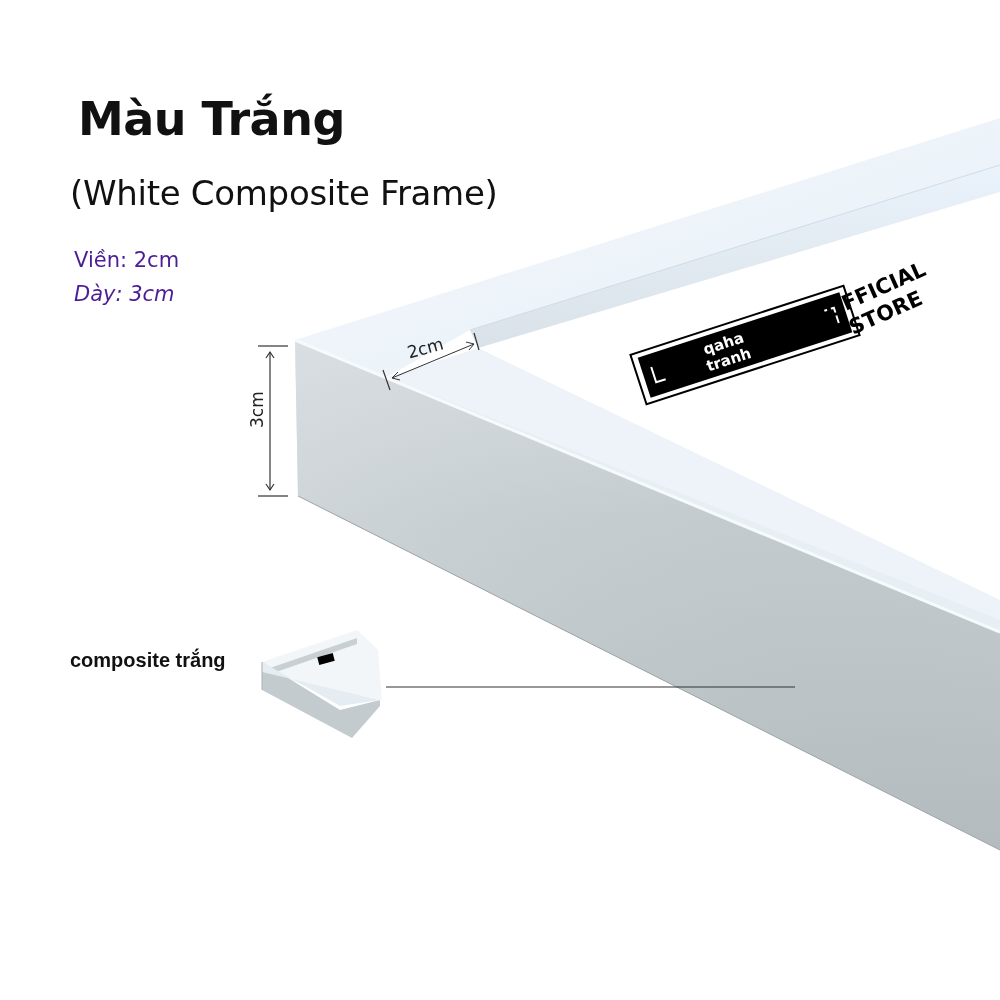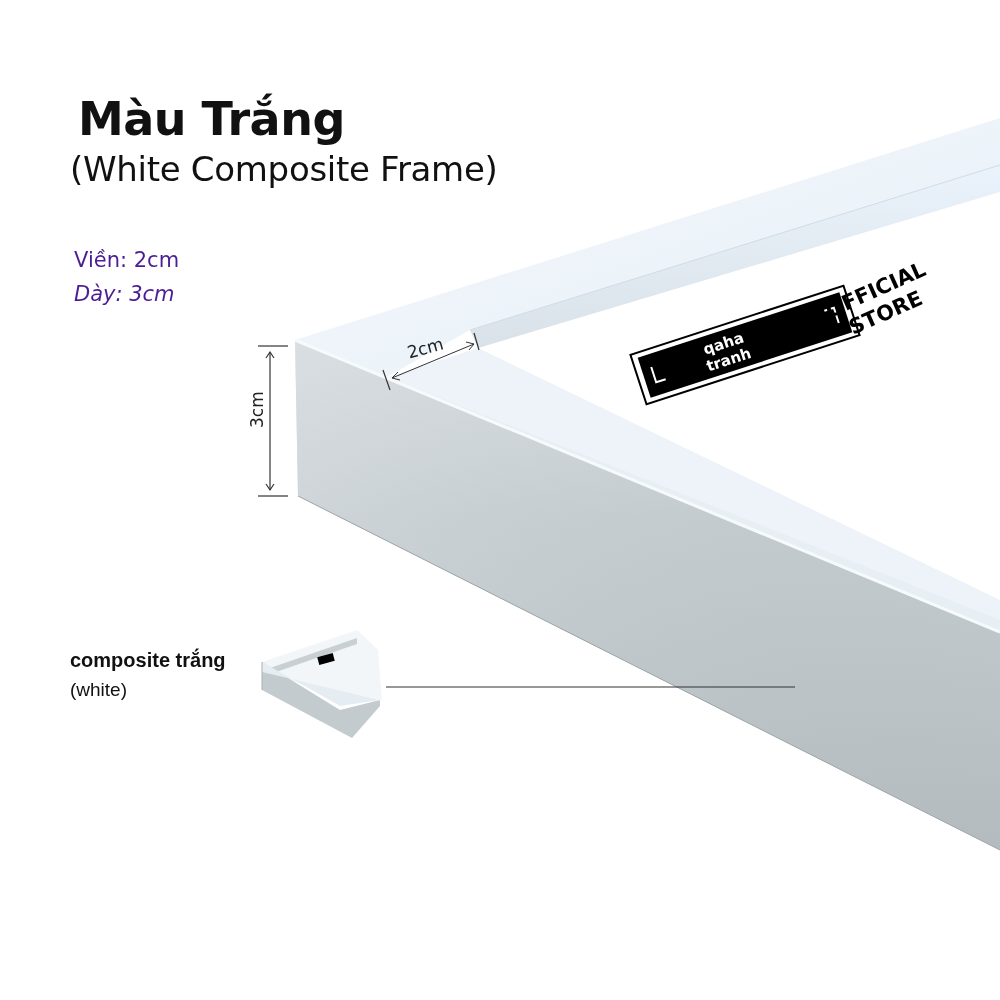--- a/index.html
+++ b/index.html
@@ -1,19 +1,19 @@
 <!DOCTYPE html>
 <html><head>
 <meta charset="utf-8">
 <style>
   html, body { margin:0; padding:0; background:#ffffff; }
   body { width:1000px; height:1000px; position:relative; overflow:hidden; font-family:"DejaVu Sans", sans-serif; }
   .scene { position:absolute; left:0; top:0; width:1000px; height:1000px; }
   .title { position:absolute; left:70px; top:96px; font-family:"DejaVu Sans", sans-serif; font-weight:700; font-size:46px; color:#111; letter-spacing:-0.5px; line-height:1;margin-left:8px; }
-  .subtitle { position:absolute; left:70px; top:152px; font-family:"DejaVu Sans", sans-serif; font-size:34px; color:#111; line-height:1; letter-spacing:-0.3px; }
+  .subtitle { position:absolute; left:70px; top:176px; font-family:"DejaVu Sans", sans-serif; font-size:34px; color:#111; line-height:1; letter-spacing:-0.3px; }
   .spec { position:absolute; left:74px; font-size:21px; color:#4c1d95; line-height:1; }
   .spec1 { top:250px; }
   .spec2 { top:284px;font-style:italic; }
   .callout { position:absolute; left:70px; top:645px; font-family:"Liberation Sans", sans-serif; color:#111; line-height:30px; }
   .callout .l1, .callout .l2 { font-weight:700; font-size:20px; display:block; }
   .callout .l3 { font-size:19px; display:block; }
   .dim-label { position:absolute; font-family:"DejaVu Sans", sans-serif; font-size:17px; color:#222; }
   .dim-3cm { left:247px; top:428px; transform:rotate(-90deg); transform-origin:left top; }
   .dim-2cm { left:405px; top:343px; transform:rotate(-15deg); transform-origin:left top; }
   .logo-text { font-family:"DejaVu Sans", sans-serif; font-weight:700; }
@@ -100,14 +100,13 @@
 <div class="title">Màu Trắng</div>
 <div class="subtitle">(White Composite Frame)</div>
 <div class="spec spec1">Viền: 2cm</div>
 <div class="spec spec2">Dày: 3cm</div>
 
 <div class="dim-label dim-3cm">3cm</div>
 <div class="dim-label dim-2cm">2cm</div>
 
 <div class="callout">
   <span class="l2">composite trắng</span>
-  <span class="l3">(white)</span>
 </div>
 
 </body></html>

